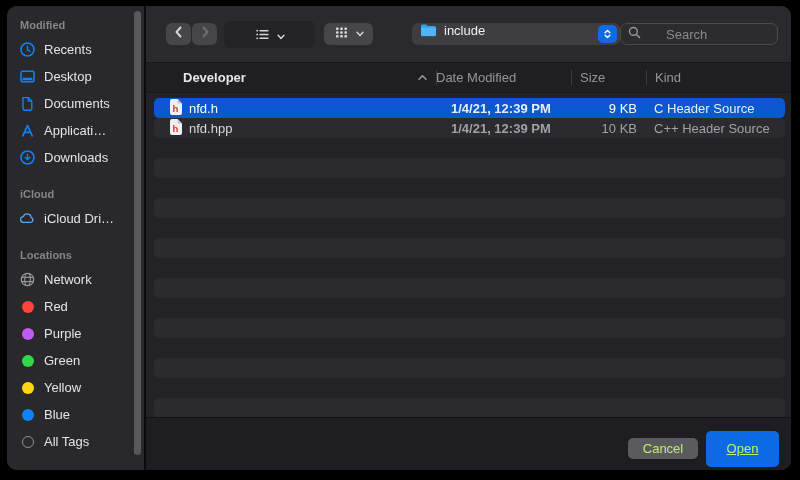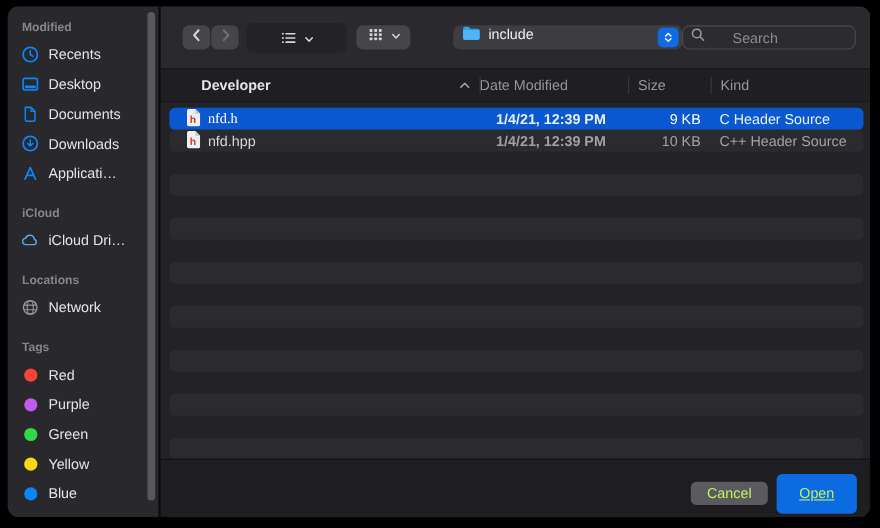--- a/index.html
+++ b/index.html
@@ -57,21 +57,21 @@
   .list{flex:1;padding-top:5px;overflow:hidden;background:#232327;}
   .row{height:20px;margin:0 6px 0 8px;border-radius:5px;display:grid;grid-template-columns:282px 135px 75px 1fr;
        align-items:center;font-size:13px;}
   .row.stripe{background:#2b2b2f;}
   .row.selected{background:#0a58d0;}
   .c-name{display:flex;align-items:center;padding-left:15px;gap:7px;min-width:0;}
   .c-name .fname{white-space:nowrap;}
   .c-date{padding-left:15px;white-space:nowrap;font-weight:bold;}
   .c-size{text-align:right;padding-right:9px;white-space:nowrap;}
   .c-kind{padding-left:8px;white-space:nowrap;}
-  .row.selected .fname{color:#fff;font-family:Liberation Serif, serif;}
+  .row.selected .fname{color:#fff;}
   .row.selected .c-date,.row.selected .c-kind{color:rgba(255,255,255,.9);}
   .row.selected .c-size{color:#fff;}
   .row.plain .fname{color:#d6d6da;}
   .row.plain .c-date,.row.plain .c-size,.row.plain .c-kind{color:#a0a0a6;}
 
   
   .footer{height:53px;flex:none;background:#1e1e21;border-top:1px solid #121214;display:flex;align-items:center;
           justify-content:flex-end;gap:8px;padding-right:12px;padding-top:9px;box-sizing:border-box;}
   .btn{height:21px;border:none;border-radius:5px;font-size:13px;color:#bef264;padding:0 16px;
        font-family:"Liberation Sans",sans-serif;display:flex;align-items:center;cursor:default;}
@@ -115,35 +115,35 @@
                 <path d="M4 2.6 h5.2 L12.8 6.2 v7.6 a1.4 1.4 0 0 1 -1.4 1.4 h-6 a1.4 1.4 0 0 1 -1.4 -1.4 z" fill="none" stroke="#0a84ff" stroke-width="1.4" stroke-linejoin="round"></path>
                 <path d="M9.2 2.8 v3.4 h3.4" fill="none" stroke="#0a84ff" stroke-width="1.2" stroke-linejoin="round"></path>
               </svg>
           </span>
           <span>Documents</span>
         </div>
 
         <div class="side-item">
           <span class="ic">
             <svg width="17" height="17" viewBox="0 0 17 17">
+                <path d="M3.8 13.8 L8.5 3.4 L13.2 13.8" fill="none" stroke="#0a84ff" stroke-width="1.6" stroke-linecap="round" stroke-linejoin="round"></path>
+                <path d="M5.7 10.4 h5.6" stroke="#0a84ff" stroke-width="1.6" stroke-linecap="round"></path>
+              </svg>
+          </span>
+          <span>Applicati…</span>
+        </div>
+
+        <div class="side-item">
+          <span class="ic">
+            <svg width="17" height="17" viewBox="0 0 17 17">
                 <circle cx="8.5" cy="8.5" r="6.5" fill="none" stroke="#0a84ff" stroke-width="1.6"></circle>
                 <path d="M8.5 5.2v5 M6.2 8.4 l2.3 2.2 2.3-2.2" fill="none" stroke="#0a84ff" stroke-width="1.4" stroke-linecap="round" stroke-linejoin="round"></path>
               </svg>
           </span>
           <span>Downloads</span>
-        </div>
-
-        <div class="side-item">
-          <span class="ic">
-            <svg width="17" height="17" viewBox="0 0 17 17">
-                <path d="M3.8 13.8 L8.5 3.4 L13.2 13.8" fill="none" stroke="#0a84ff" stroke-width="1.6" stroke-linecap="round" stroke-linejoin="round"></path>
-                <path d="M5.7 10.4 h5.6" stroke="#0a84ff" stroke-width="1.6" stroke-linecap="round"></path>
-              </svg>
-          </span>
-          <span>Applicati…</span>
         </div>
 
         <div class="side-title mt">iCloud</div>
 
         <div class="side-item">
           <span class="ic">
             <svg width="17" height="17" viewBox="0 0 17 17">
                 <path d="M4.6 12.4 a2.9 2.9 0 0 1 -0.3 -5.8 a4 4 0 0 1 7.8 0.9 a2.5 2.5 0 0 1 -0.3 4.9 z" fill="none" stroke="#55a7f5" stroke-width="1.3" stroke-linejoin="round"></path>
               </svg>
           </span>
@@ -156,21 +156,20 @@
           <span class="ic">
             <svg width="17" height="17" viewBox="0 0 17 17">
                 <circle cx="8.5" cy="8.5" r="6.2" fill="none" stroke="#96969b" stroke-width="1.3"></circle>
                 <ellipse cx="8.5" cy="8.5" rx="2.8" ry="6.2" fill="none" stroke="#96969b" stroke-width="1.1"></ellipse>
                 <path d="M2.6 6.4 h11.8 M2.6 10.6 h11.8" stroke="#96969b" stroke-width="1.1" fill="none"></path>
               </svg>
           </span>
           <span>Network</span>
         </div>
 
-        <div class="side-title mt">Tags</div>
 
         <div class="side-item">
           <span class="ic">
               <span class="dot" style="background: rgb(255, 69, 58);"></span>
             </span>
           <span>Red</span>
         </div>
         <div class="side-item">
           <span class="ic">
               <span class="dot" style="background: rgb(191, 90, 242);"></span>

